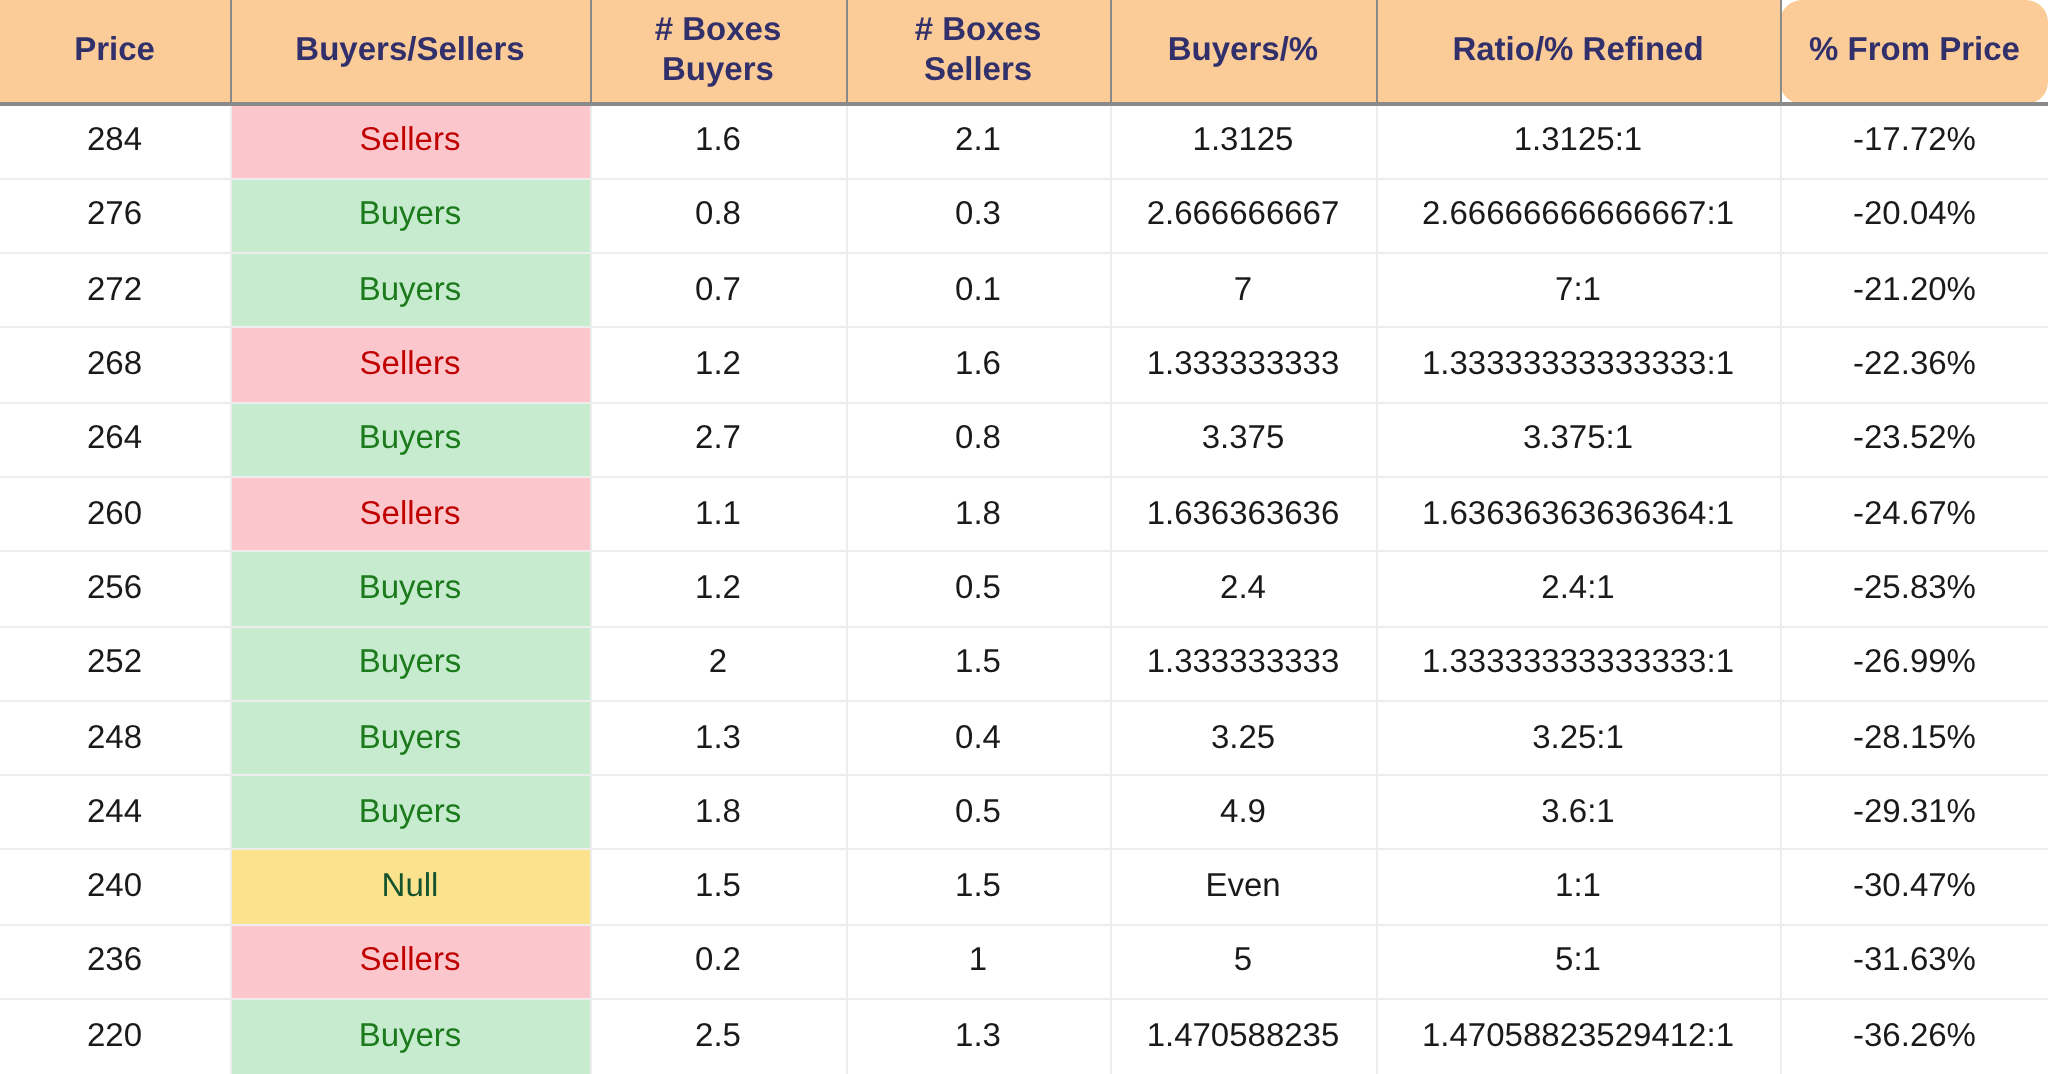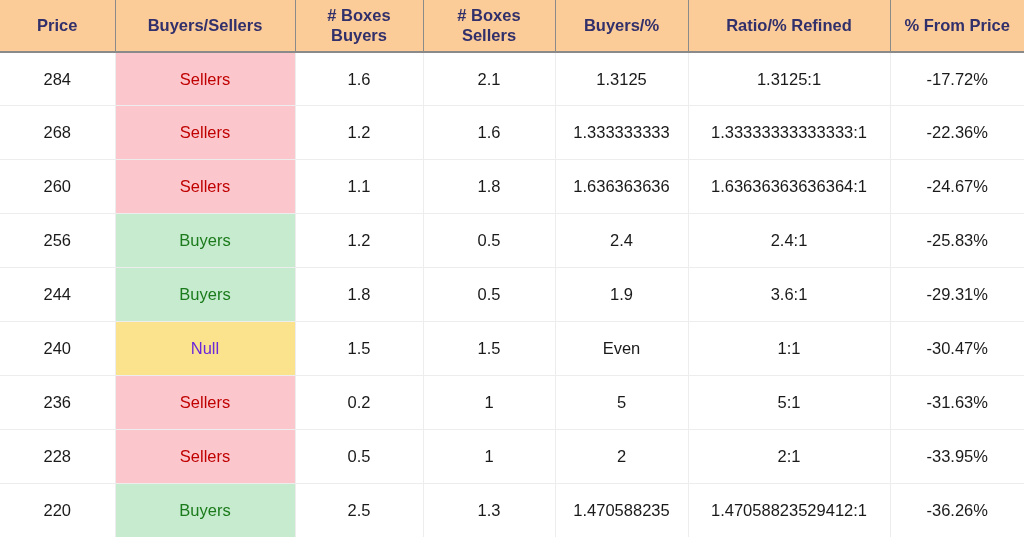--- a/index.html
+++ b/index.html
@@ -39,21 +39,21 @@
     text-align: center;
     vertical-align: middle;
     padding: 2px 4px;
     height: 52px;
     box-sizing: border-box;
     border-right: 1px solid #8a8a8a;
     border-bottom: 2px solid #8a8a8a;
     line-height: 1.18;
     white-space: pre-line;
   }
-  thead th:last-child { border-right: none; }
+  thead th:last-child { border-right: none; border-radius: 11px; }
 
   tbody td {
     height: 27px;
     box-sizing: border-box;
     text-align: center;
     vertical-align: middle;
     font-size: 16.5px;
     color: #1a1a1a;
     border-bottom: 1px solid #ededed;
     border-right: 1px solid #ededed;
@@ -73,21 +73,21 @@
   td.bs .fill {
     display: flex;
     align-items: center;
     justify-content: center;
     height: 100%;
     width: 100%;
     font-size: 16.5px;
   }
   .fill.buyers  { background: #c6ebce; color: #1b7a1b; }
   .fill.sellers { background: #fbc7cd; color: #c00000; }
-  .fill.null    { background: #fbe38e; color: #6d28d9; }
+  .fill.null    { background: #fbe38e; color: #14532d; }
 
   
   .err-marker {
     position: absolute;
     top: 0;
     left: 0;
     width: 0;
     height: 0;
     border-top: 9px solid #1c7a32;
     border-right: 9px solid transparent;
@@ -126,31 +126,64 @@
         <td class="bs">
           <div class="fill sellers">Sellers</div>
         </td>
         <td>1.6</td>
         <td>2.1</td>
         <td>1.3125</td>
         <td>1.3125:1</td>
         <td>-17.72%</td>
       </tr>
       <tr>
+        <td>276</td>
+        <td class="bs">
+          <div class="fill buyers">Buyers</div>
+        </td>
+        <td>0.8</td>
+        <td>0.3</td>
+        <td>2.666666667</td>
+        <td>2.66666666666667:1</td>
+        <td>-20.04%</td>
+      </tr>
+      <tr>
+        <td>272</td>
+        <td class="bs">
+          <div class="fill buyers">Buyers</div>
+        </td>
+        <td>0.7</td>
+        <td>0.1</td>
+        <td>7</td>
+        <td>7:1</td>
+        <td>-21.20%</td>
+      </tr>
+      <tr>
         <td>268</td>
         <td class="bs">
           <div class="fill sellers">Sellers</div>
         </td>
         <td>1.2</td>
         <td>1.6</td>
         <td>1.333333333</td>
         <td>1.33333333333333:1</td>
         <td>-22.36%</td>
       </tr>
       <tr>
+        <td>264</td>
+        <td class="bs">
+          <div class="fill buyers">Buyers</div>
+        </td>
+        <td>2.7</td>
+        <td>0.8</td>
+        <td>3.375</td>
+        <td>3.375:1</td>
+        <td>-23.52%</td>
+      </tr>
+      <tr>
         <td>260</td>
         <td class="bs">
           <div class="fill sellers">Sellers</div>
         </td>
         <td>1.1</td>
         <td>1.8</td>
         <td>1.636363636</td>
         <td>1.63636363636364:1</td>
         <td>-24.67%</td>
       </tr>
@@ -159,27 +192,49 @@
         <td class="bs">
           <div class="fill buyers">Buyers</div>
         </td>
         <td>1.2</td>
         <td>0.5</td>
         <td>2.4</td>
         <td>2.4:1</td>
         <td>-25.83%</td>
       </tr>
       <tr>
+        <td>252</td>
+        <td class="bs">
+          <div class="fill buyers">Buyers</div>
+        </td>
+        <td>2</td>
+        <td>1.5</td>
+        <td>1.333333333</td>
+        <td>1.33333333333333:1</td>
+        <td>-26.99%</td>
+      </tr>
+      <tr>
+        <td>248</td>
+        <td class="bs">
+          <div class="fill buyers">Buyers</div>
+        </td>
+        <td>1.3</td>
+        <td>0.4</td>
+        <td>3.25</td>
+        <td>3.25:1</td>
+        <td>-28.15%</td>
+      </tr>
+      <tr>
         <td>244</td>
         <td class="bs">
           <div class="fill buyers">Buyers</div>
         </td>
         <td>1.8</td>
         <td>0.5</td>
-        <td>1.9</td>
+        <td>4.9</td>
         <td>3.6:1</td>
         <td>-29.31%</td>
       </tr>
       <tr>
         <td>240</td>
         <td class="bs">
           <div class="fill null">Null</div>
         </td>
         <td>1.5</td>
         <td>1.5</td>
@@ -192,31 +247,20 @@
         <td class="bs">
           <div class="fill sellers">Sellers</div>
         </td>
         <td>0.2</td>
         <td>1</td>
         <td>5</td>
         <td>5:1</td>
         <td>-31.63%</td>
       </tr>
       <tr>
-        <td>228</td>
-        <td class="bs">
-          <div class="fill sellers">Sellers</div>
-        </td>
-        <td>0.5</td>
-        <td>1</td>
-        <td>2</td>
-        <td>2:1</td>
-        <td>-33.95%</td>
-      </tr>
-      <tr>
         <td>220</td>
         <td class="bs">
           <div class="fill buyers">Buyers</div>
         </td>
         <td>2.5</td>
         <td>1.3</td>
         <td>1.470588235</td>
         <td>1.47058823529412:1</td>
         <td>-36.26%</td>
       </tr>

